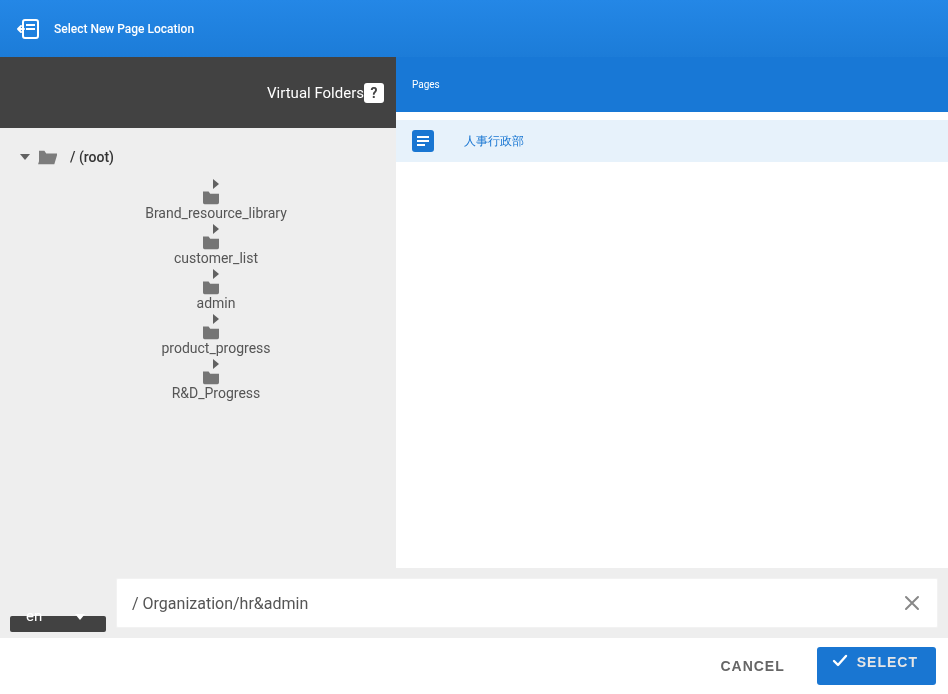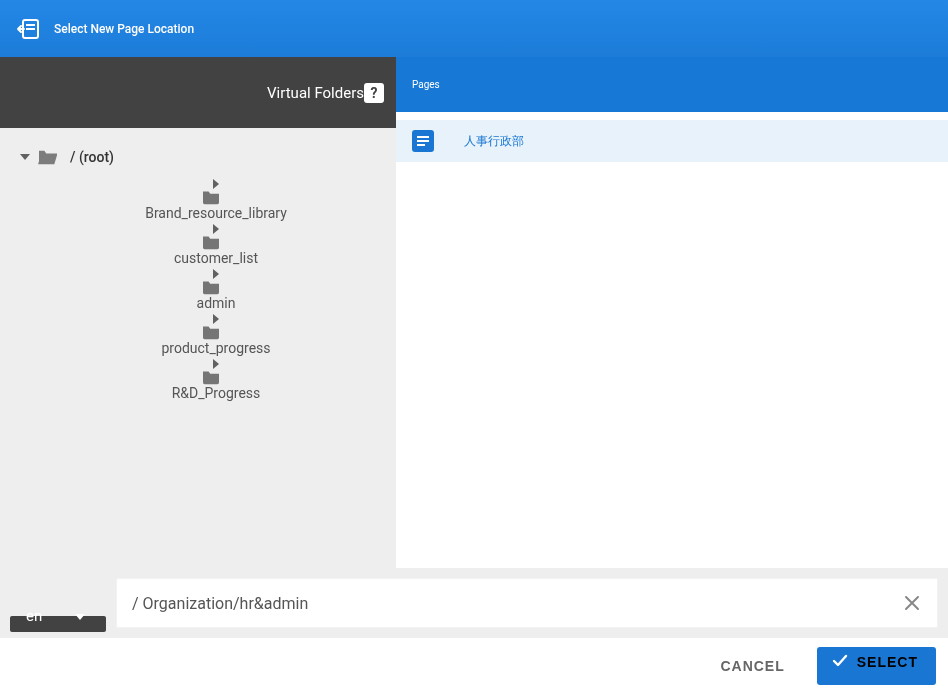--- a/index.html
+++ b/index.html
@@ -185,21 +185,21 @@
     color: #666;
     font-weight: 700;
     font-size: 14px;
     letter-spacing: 1px;
     border: none;
     padding: 10px 12px;
     cursor: pointer;
   }
   .btn-select {
     background: #1976d2;
-    color: #000000;
+    color: #e5e5e5;
     font-weight: 700;
     font-size: 14px;
     letter-spacing: 1px;
     border: none;
     border-radius: 3px;
     padding: 0 18px 8px 14px;
     height: 38px;
     display: flex;
     align-items: center;
     gap: 8px;

